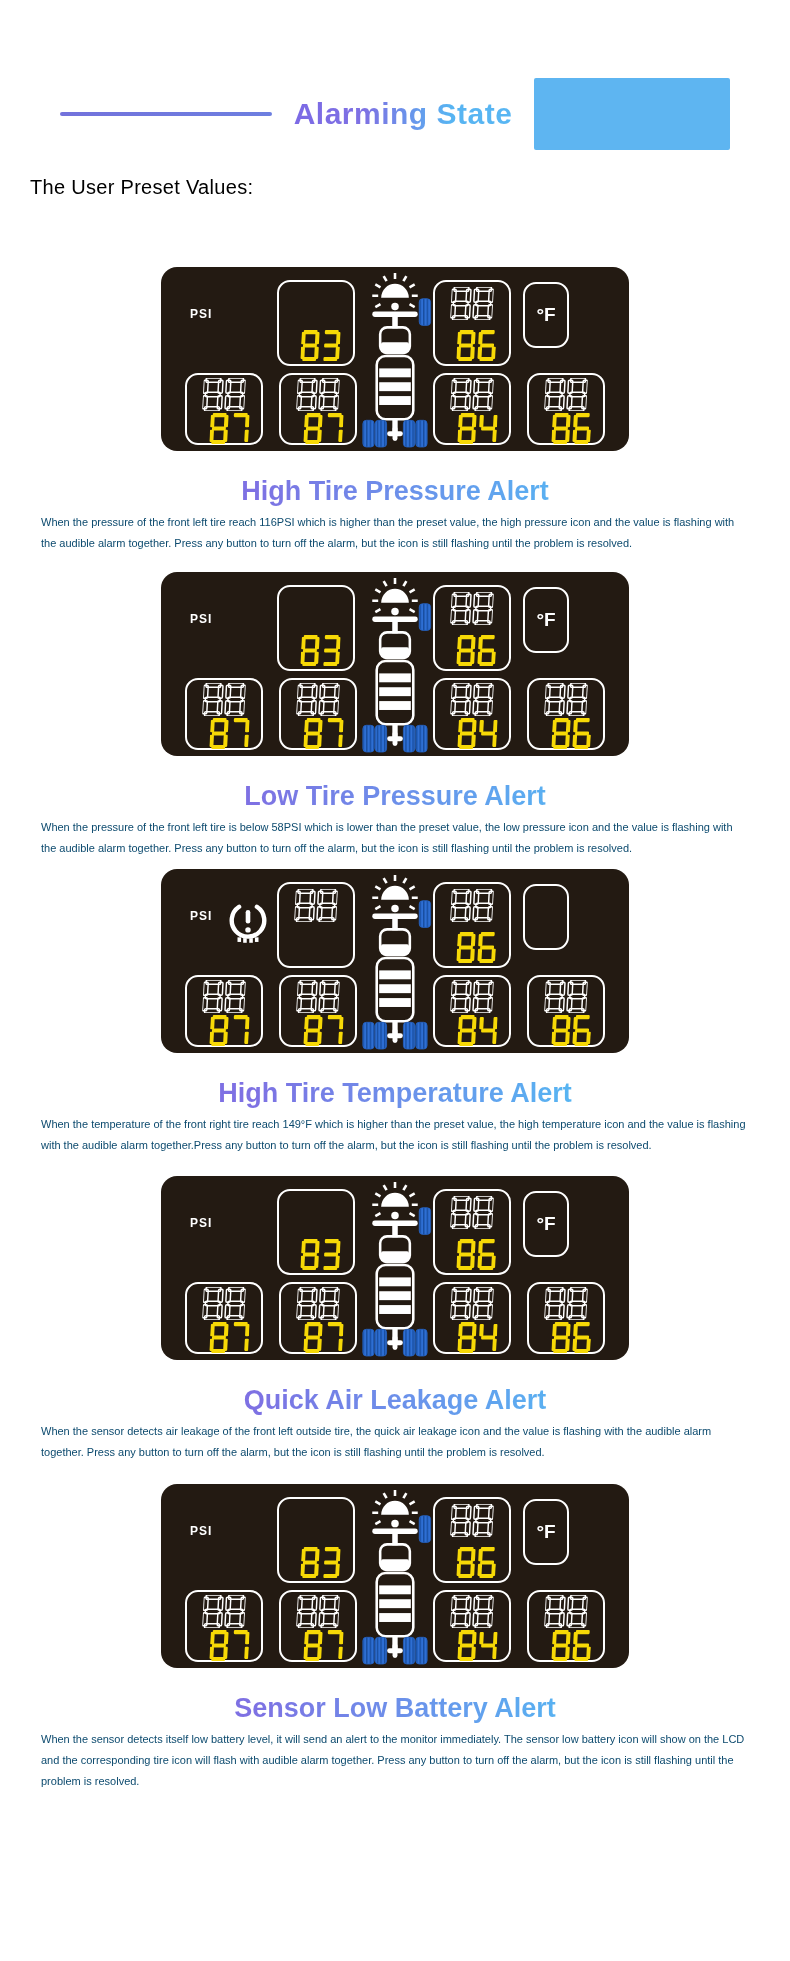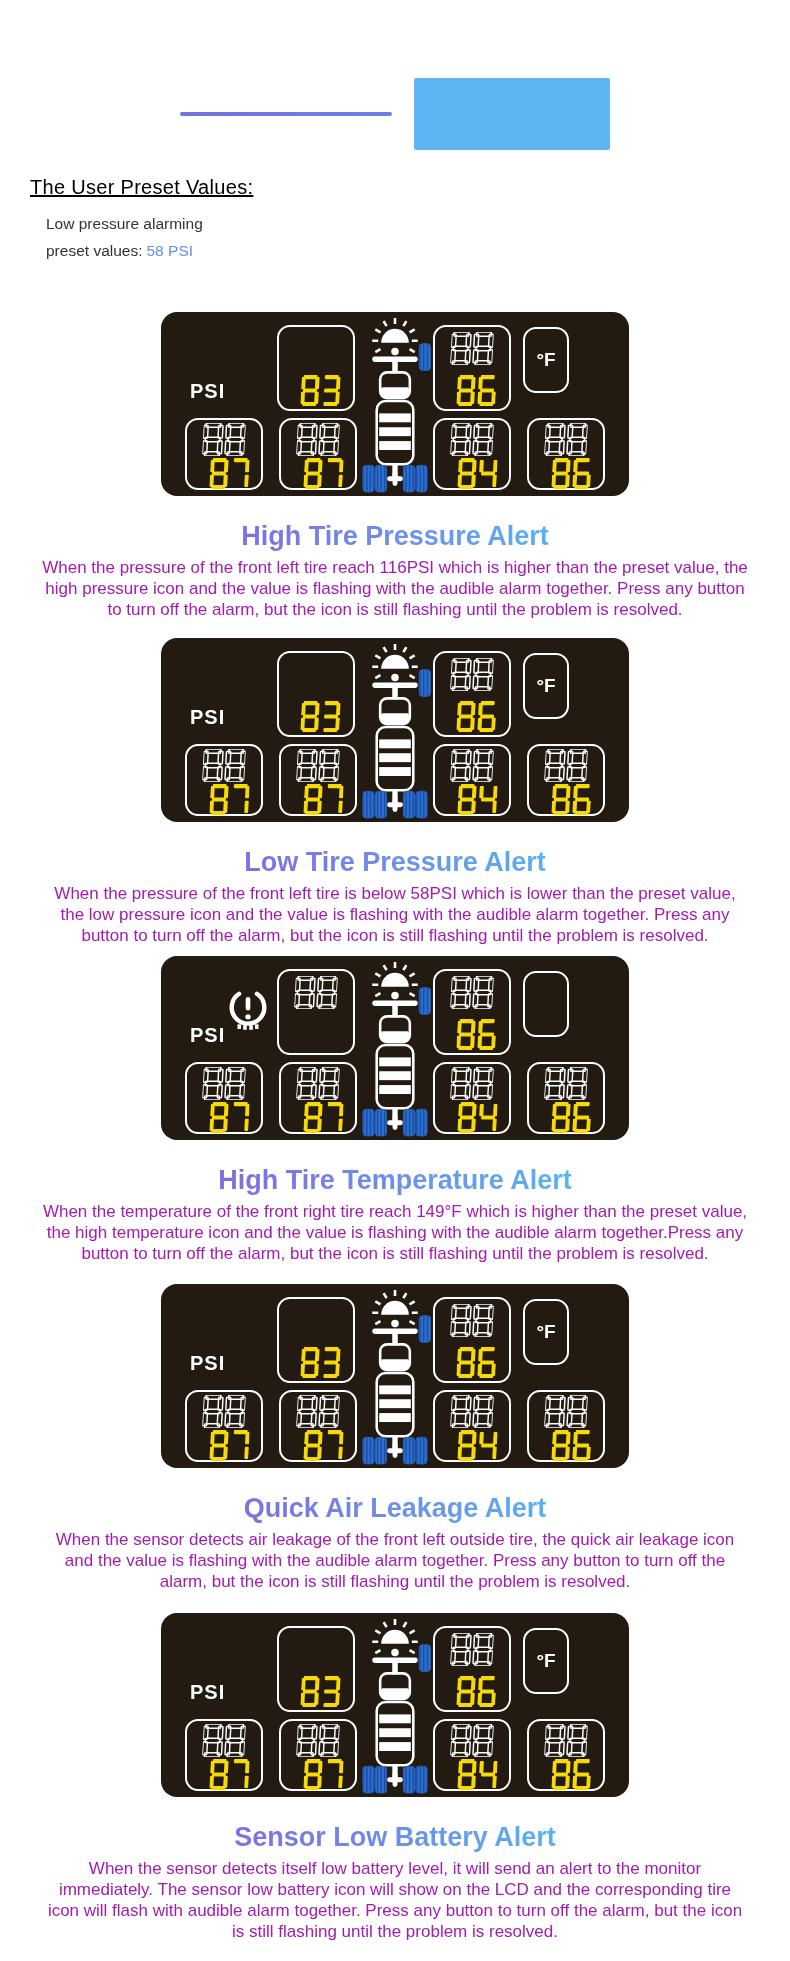--- a/index.html
+++ b/index.html
@@ -8,49 +8,49 @@
   
   .grad{background:linear-gradient(90deg,#7c6ae5 0%,#7e71e3 32%,#57b4f2 72%,#58b6f3 100%);
         -webkit-background-clip:text;background-clip:text;color:transparent;}
 
   .title-row{display:flex;align-items:center;justify-content:center;gap:22px;margin-top:78px;}
   .title-row h1{font-size:30px;margin:0;font-weight:bold;letter-spacing:.5px;}
   .rule{height:4px;border-radius:2px;display:inline-block;}
   .rule.l{width:212px;background:linear-gradient(90deg,#7372dc,#6d7fe0);}
   .rule.r{width:196px;background:#5eb5f1;}
 
-  .preset-title{font-size:20px;font-weight:normal;color:#000;margin:26px 0 0 30px;letter-spacing:.3px;text-decoration:underline;}
+  .preset-title{font-size:20px;font-weight:normal;color:#000;margin:26px 0 0 30px;letter-spacing:.3px;}
   .preset-row{display:flex;justify-content:space-between;padding:0 36px 0 46px;margin-top:16px;}
   .preset-col{font-size:15.5px;color:#333;}
   .pl1{white-space:nowrap;}
   .pl2{margin-top:9px;white-space:nowrap;}
   .pv{margin-left:4px;}
 
   
   .panel-slot{}
   .pm1{margin-top:52px}.pm2{margin-top:18px}.pm3{margin-top:10px}.pm4{margin-top:20px}.pm5{margin-top:21px}
   .lcd{position:relative;width:468px;height:184px;background:#231a12;border-radius:16px;margin:0 auto;overflow:hidden;}
-  .psi{position:absolute;left:29px;top:68px;color:#fff;font-weight:bold;font-size:20px;letter-spacing:1px;}
+  .psi{position:absolute;left:29px;top:40px;color:#fff;font-weight:bold;font-size:12px;letter-spacing:1px;}
   .tpms{position:absolute;left:66px;top:32px;width:42px;height:42px;}
   .box{position:absolute;border:2.6px solid #fff;border-radius:13px;display:flex;flex-direction:column;align-items:center;box-sizing:border-box;}
   .fl{left:116px;top:13px;width:78px;height:86px;}
   .fr{left:272px;top:13px;width:78px;height:86px;}
   .tf{left:362px;top:15px;width:46px;height:66px;justify-content:center;}
   .r{top:106px;width:78px;height:72px;}
   .r0{left:24px}.r1{left:118px}.r2{left:272px}.r3{left:366px}
   .truck{position:absolute;left:194px;top:3px;width:80px;height:178px;}
   .seg{display:flex;justify-content:center;line-height:0;}
   .seg.t{margin-top:5px;}
   .seg.b{margin-top:auto;margin-bottom:3px;transform:translateX(4px);}
   .r .seg.t{margin-top:3px;}
   .r .seg.b{margin-bottom:-1px;transform:translateX(5px);}
   .funit{color:#fff;font-weight:bold;font-size:19px;}
 
   .alert-h{font-size:27px;line-height:32px;font-weight:bold;text-align:center;margin:24px 0 0 0;}
-  .alert-p{font-size:17px;line-height:21px;color:#a21caf;text-align:center;max-width:708px;margin:5px auto 0 auto;}
+  .alert-p{font-size:11px;line-height:21px;color:#0c4a6e;text-align:left;max-width:708px;margin:5px auto 0 auto;}
 </style>
 </head>
 <body>
 
 <svg width="0" height="0" style="position:absolute" aria-hidden="true">
   <defs>
     <pattern id="tread" patternUnits="userSpaceOnUse" width="3.6" height="6">
       <rect width="3.6" height="6" fill="#2e6fd4"></rect>
       <rect width="1.4" height="6" fill="#174d9f"></rect>
     </pattern>
@@ -90,29 +90,26 @@
       <rect x="7.5" y="152" width="11.5" height="27" rx="3.5" fill="url(#tread)" stroke="#2563c4" stroke-width="0.8"></rect>
       <rect x="20" y="152" width="11.5" height="27" rx="3.5" fill="url(#tread)" stroke="#2563c4" stroke-width="0.8"></rect>
       <rect x="48.5" y="152" width="11.5" height="27" rx="3.5" fill="url(#tread)" stroke="#2563c4" stroke-width="0.8"></rect>
       <rect x="61" y="152" width="11.5" height="27" rx="3.5" fill="url(#tread)" stroke="#2563c4" stroke-width="0.8"></rect>
     </g>
   </defs>
 </svg>
 
 <div class="title-row">
   <span class="rule l"></span>
+  <h1 class="grad">Alarming State</h1>
   <span class="rule r"></span>
 </div>
 
 <h3 class="preset-title">The User Preset Values:</h3>
 <div class="preset-row">
-  <div class="preset-col">
-    <div class="pl1">Low pressure alarming</div>
-    <div class="pl2"><span>preset values:</span><span class="pv" style="color: rgb(95, 147, 230);">58 PSI</span></div>
-  </div>
 </div>
 
 <div class="panel-slot pm1">
   <div class="lcd">
     <span class="psi">PSI</span>
 
     <div class="box fl">
 
       <div class="seg b">
           <svg style="transform:skewX(-3deg)" width="39" height="31" viewBox="0 0 48 38">

